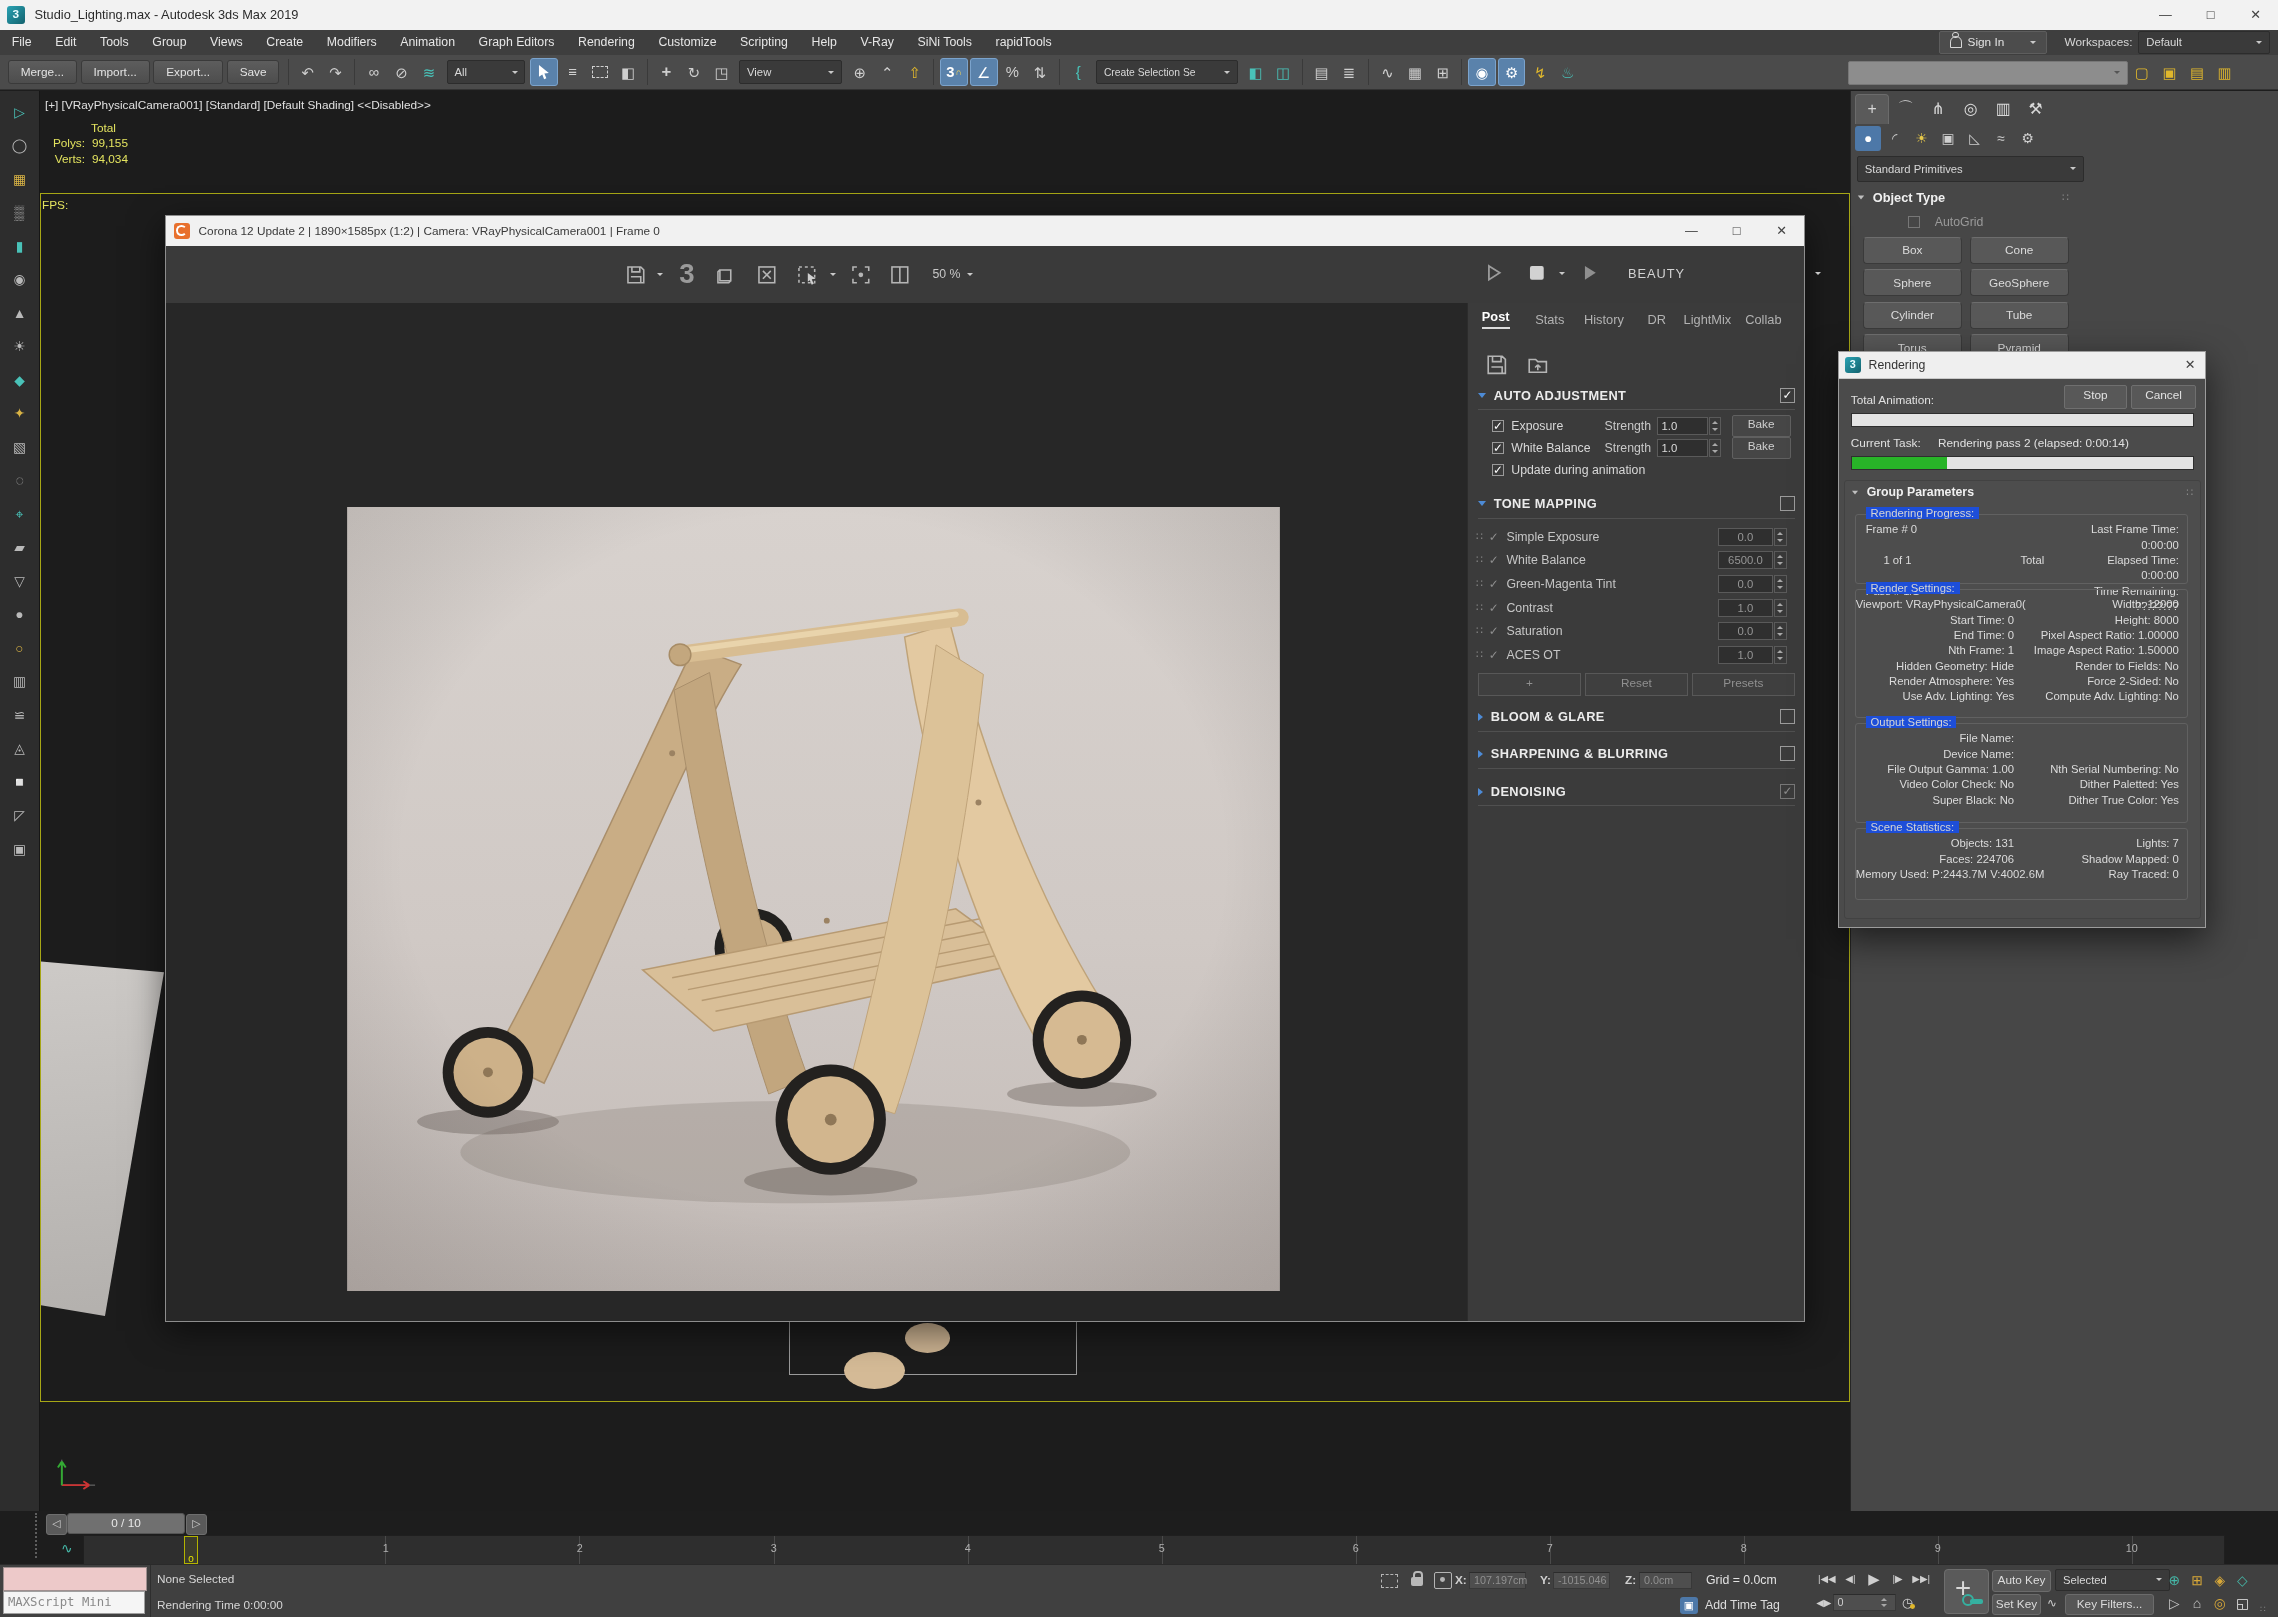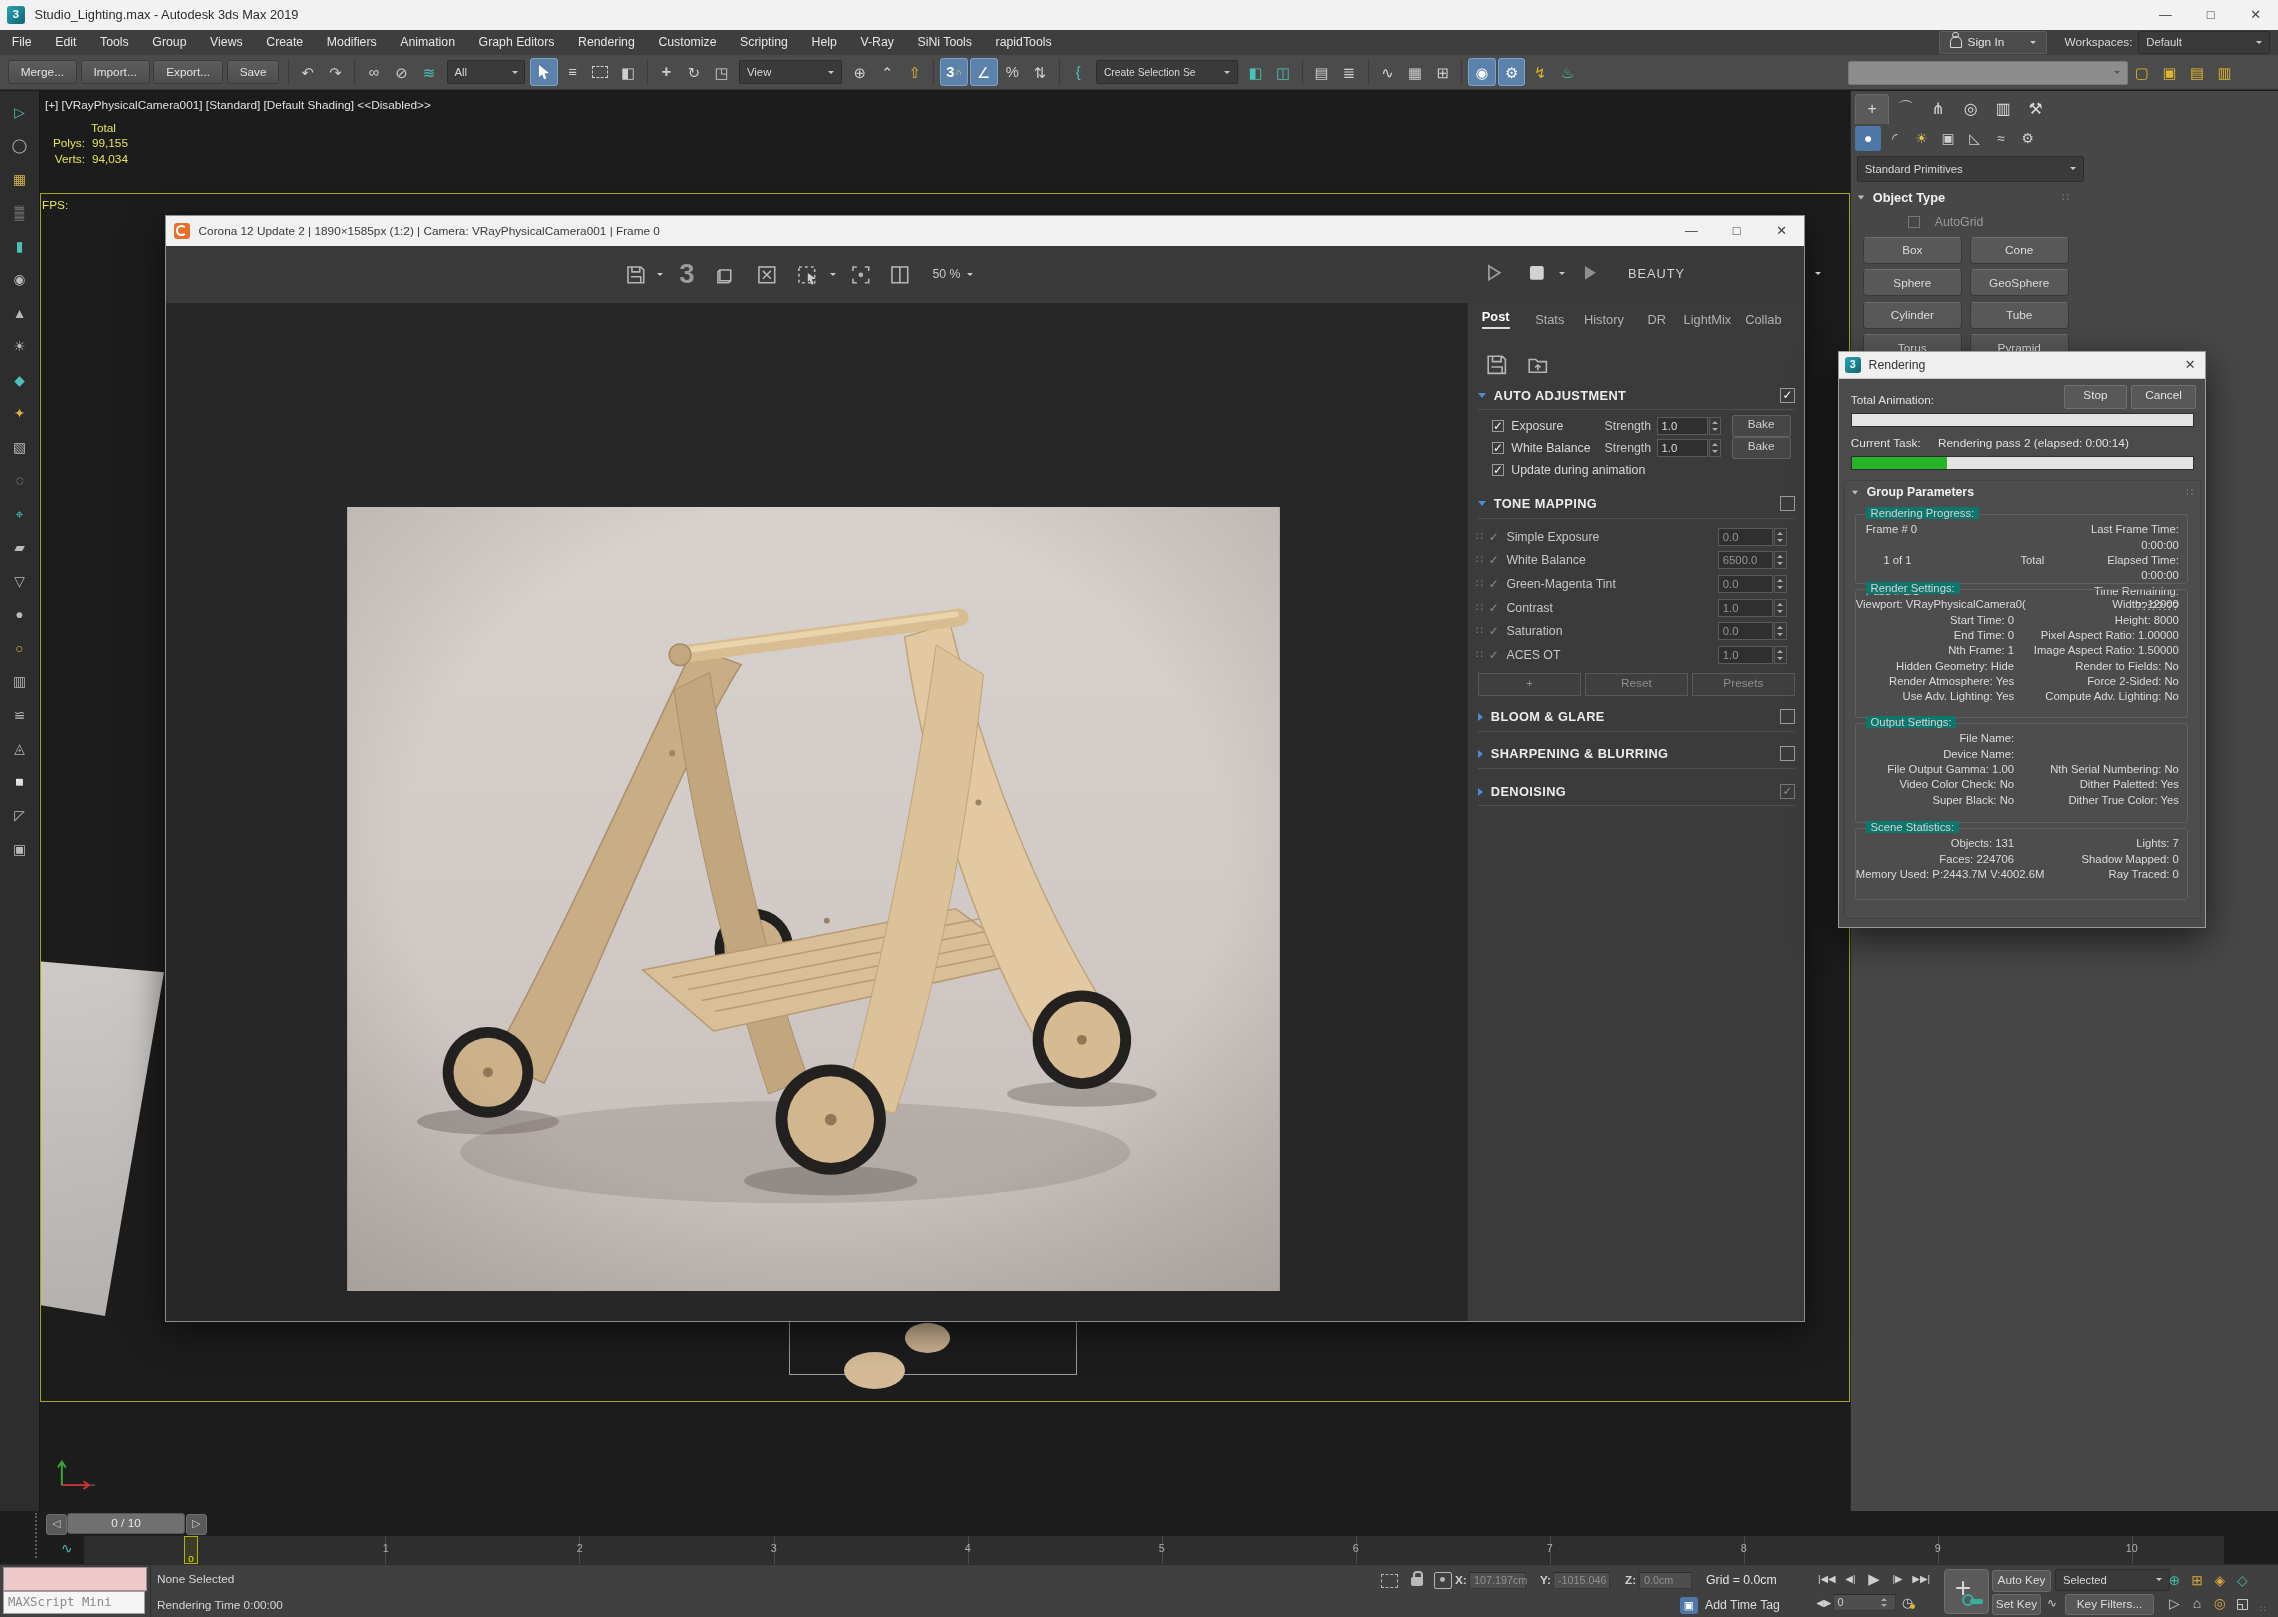--- a/index.html
+++ b/index.html
@@ -51,21 +51,21 @@
   .vico{display:flex;align-items:center;justify-content:center;width:29.6px;height:29.6px;}
   .vfbimgarea{left:0;top:87px;width:1301px;height:1018px;background:#272727;}
   .vfbpanel{left:1301px;top:87px;width:336px;height:1018px;background:#3b3b3b;border-left:1px solid #2c2c2c;}
   .vtab{font-size:12.8px;color:#b2b2b2;} .vtab.act{color:#fff;font-weight:bold;border-bottom:2px solid #dcdcdc;padding-bottom:3px;}
   .sect{font-size:12.8px;font-weight:bold;letter-spacing:0.4px;color:#ececec;}
   .tri-d{width:0;height:0;border-left:4.9px solid transparent;border-right:4.9px solid transparent;border-top:5.9px solid #4d8bd6;}
   .tri-r{width:0;height:0;border-top:4.9px solid transparent;border-bottom:4.9px solid transparent;border-left:5.9px solid #4d8bd6;}
   .cb{width:14.8px;height:14.8px;border:1px solid #9a9a9a;box-sizing:border-box;text-align:center;line-height:12.8px;font-size:11.8px;color:#fff;}
   .cb.dim{color:#8e8e8e;border-color:#777;}
   .vfield{background:#2f2f2f;border:1px solid #5a5a5a;color:#dcdcdc;font-size:11.3px;padding:1px 3.9px;box-sizing:border-box;height:18.7px;line-height:14.8px;}
-  .vfield.dim{color:#969696;}
+  .vfield.dim{color:#969696;text-align:center;}
   .spin{width:12.8px;height:18.7px;border:1px solid #5a5a5a;box-sizing:border-box;display:flex;flex-direction:column;align-items:center;justify-content:space-evenly;background:#383838;}
   .spin i{width:0;height:0;border-left:3px solid transparent;border-right:3px solid transparent;}
   .spin i.u{border-bottom:3.9px solid #a8a8a8;} .spin i.d{border-top:3.9px solid #a8a8a8;}
   .bake{background:#464646;border:1px solid #606060;color:#cfcfcf;font-size:11.8px;height:19.7px;line-height:17.7px;text-align:center;border-radius:2px;}
   .gbtn{background:#3f3f3f;border:1px solid #585858;color:#909090;font-size:11.8px;height:20.7px;line-height:18.7px;text-align:center;}
   .hr{height:1px;background:#505050;}
   .grip{color:#8a8a8a;font-size:10.8px;letter-spacing:1px;}
   .chk{color:#8e8e8e;font-size:11.8px;}
   
   .rdock{left:1850px;top:91px;width:429px;height:1420px;background:#474747;border-left:1px solid #262626;}
@@ -76,21 +76,21 @@
   .cpb{background:#585858;border:1px solid #3a3a3a;border-top-color:#6d6d6d;border-radius:3.9px;color:#dcdcdc;
        font-size:11.8px;height:24.6px;display:flex;align-items:center;justify-content:center;}
   
   .rdlg{left:1838px;top:351px;width:366px;height:575px;background:#4b4b4b;border:1px solid #9c9c9c;box-shadow:0 11.8px 35px rgba(0,0,0,.6);}
   .rdtitle{left:0;top:0;width:100%;height:25.6px;background:#efefef;border-bottom:1px solid #c9c9c9;color:#333;}
   .dbtn{background:#585858;border:1px solid #6f6f6f;border-radius:2px;color:#e2e2e2;font-size:11.8px;height:21.7px;line-height:19.7px;text-align:center;}
   .pbar{background:#e3e3e3;border:1px solid #2e2e2e;height:14.8px;box-sizing:border-box;}
   .pfill{height:100%;background:#28b428;}
   .rollout{background:#4d4d4d;border:1px solid #424242;border-radius:3px;}
   .grp{position:absolute;border:1px solid #616161;border-radius:3px;}
-  .gtitle{position:absolute;top:-7.9px;left:9.9px;background:#0f766e;padding:0 4.9px;font-size:11.3px;color:#d4d4d4;}
+  .gtitle{position:absolute;top:-7.9px;left:9.9px;background:#1d4ed8;padding:0 4.9px;font-size:11.3px;color:#d4d4d4;}
   .grow{display:flex;font-size:11.3px;color:#dbdbdb;line-height:15.3px;}
   .gl{width:52%;text-align:right;padding-right:13.8px;box-sizing:border-box;white-space:nowrap;}
   .gr{flex:1;text-align:right;padding-right:7.9px;white-space:nowrap;}
   .pl{width:34%;text-align:left;padding-left:9.9px;} .pc{width:22%;text-align:center;} .pr{flex:1;text-align:right;padding-right:7.9px;}
   
   .tlbtn{width:18.7px;height:18.7px;background:#5a5a5a;border:1px solid #6e6e6e;border-radius:3px;color:#cfcfcf;text-align:center;line-height:16.7px;font-size:10.8px;}
   .tlfield{background:#707070;border:1px solid #555;border-radius:3px;color:#e8e8e8;text-align:center;font-size:11.8px;}
   .trackbar{background:#2e2e2e;border:1px solid #1f1f1f;}
   .fnum{color:#b0b0b0;font-size:10.8px;width:29.6px;text-align:center;}
   .tick{width:1px;background:#4a4a4a;}

